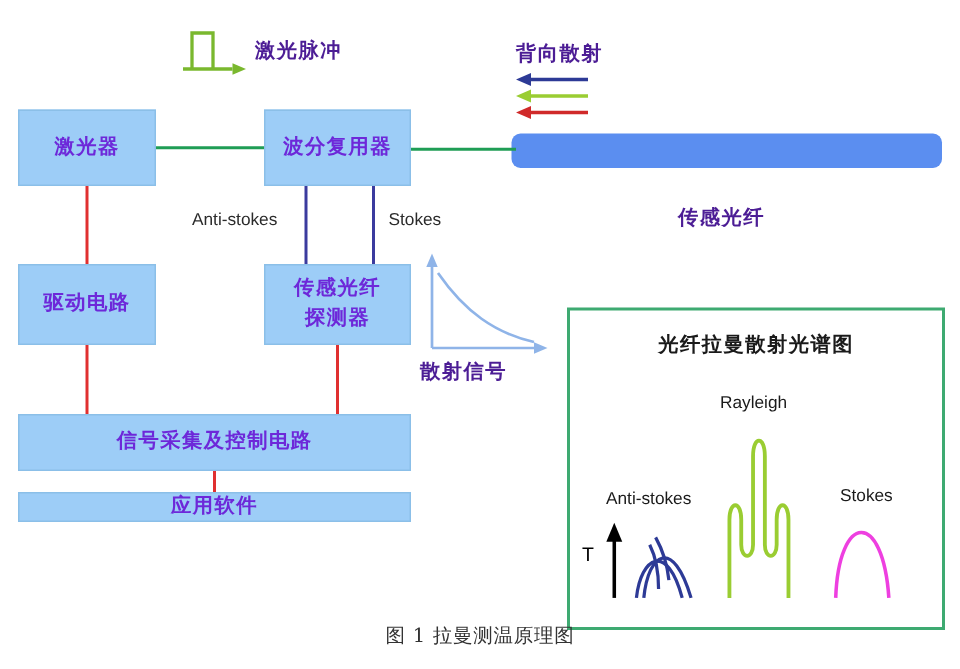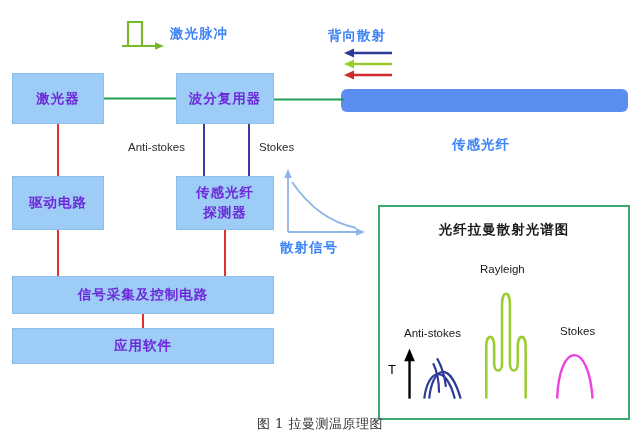--- a/index.html
+++ b/index.html
@@ -31,21 +31,21 @@
     line-height: 1.45;
     font-family: "DejaVu Sans", "Liberation Sans", sans-serif;
   }
   .fiber-bar {
     position: absolute;
     background: #5b8ef0;
     border-radius: 6px;
   }
   .lbl {
     position: absolute;
-    color: #3b82f6;
+    color: #4c1d95;
     white-space: nowrap;
   }
   .lbl-cn {
     font-family: "DejaVu Sans", "Liberation Sans", sans-serif;
     font-size: 13.5px;
     font-weight: bold;
     letter-spacing: 1px;
   }
   .lbl-en {
     font-family: "Liberation Sans", "DejaVu Sans", sans-serif;
@@ -126,29 +126,29 @@
 
   <div class="box" style="left:176px; top:176px; width:98px; height:54px;">
     <span>传感光纤</span>
     <span>探测器</span>
   </div>
 
   <div class="box" style="left:12px; top:276px; width:262px; height:38px;">
     <span>信号采集及控制电路</span>
   </div>
 
-  <div class="box" style="left:12px; top:328px; width:262px; height:36px;">
+  <div class="box" style="left:12px; top:328px; width:262px; height:20px;">
     <span>应用软件</span>
   </div>
 
   <div class="fiber-bar" style="left:341px; top:89px; width:287px; height:23px;"></div>
 
   <div class="lbl lbl-cn" style="left:170px; top:25px;">激光脉冲</div>
 
-  <div class="lbl lbl-cn" style="left:328px; top:27px;">背向散射</div>
+  <div class="lbl lbl-cn" style="left:344px; top:27px;">背向散射</div>
 
   <div class="lbl lbl-cn" style="left:452px; top:136px;">传感光纤</div>
 
   <div class="lbl lbl-en" style="left:128px; top:141px;">Anti-stokes</div>
 
   <div class="lbl lbl-en" style="left:259px; top:141px;">Stokes</div>
 
   <div class="lbl lbl-cn" style="left:280px; top:239px;">散射信号</div>
 
   <svg class="overlay" viewBox="0 0 640 446" xmlns="http://www.w3.org/2000/svg">

